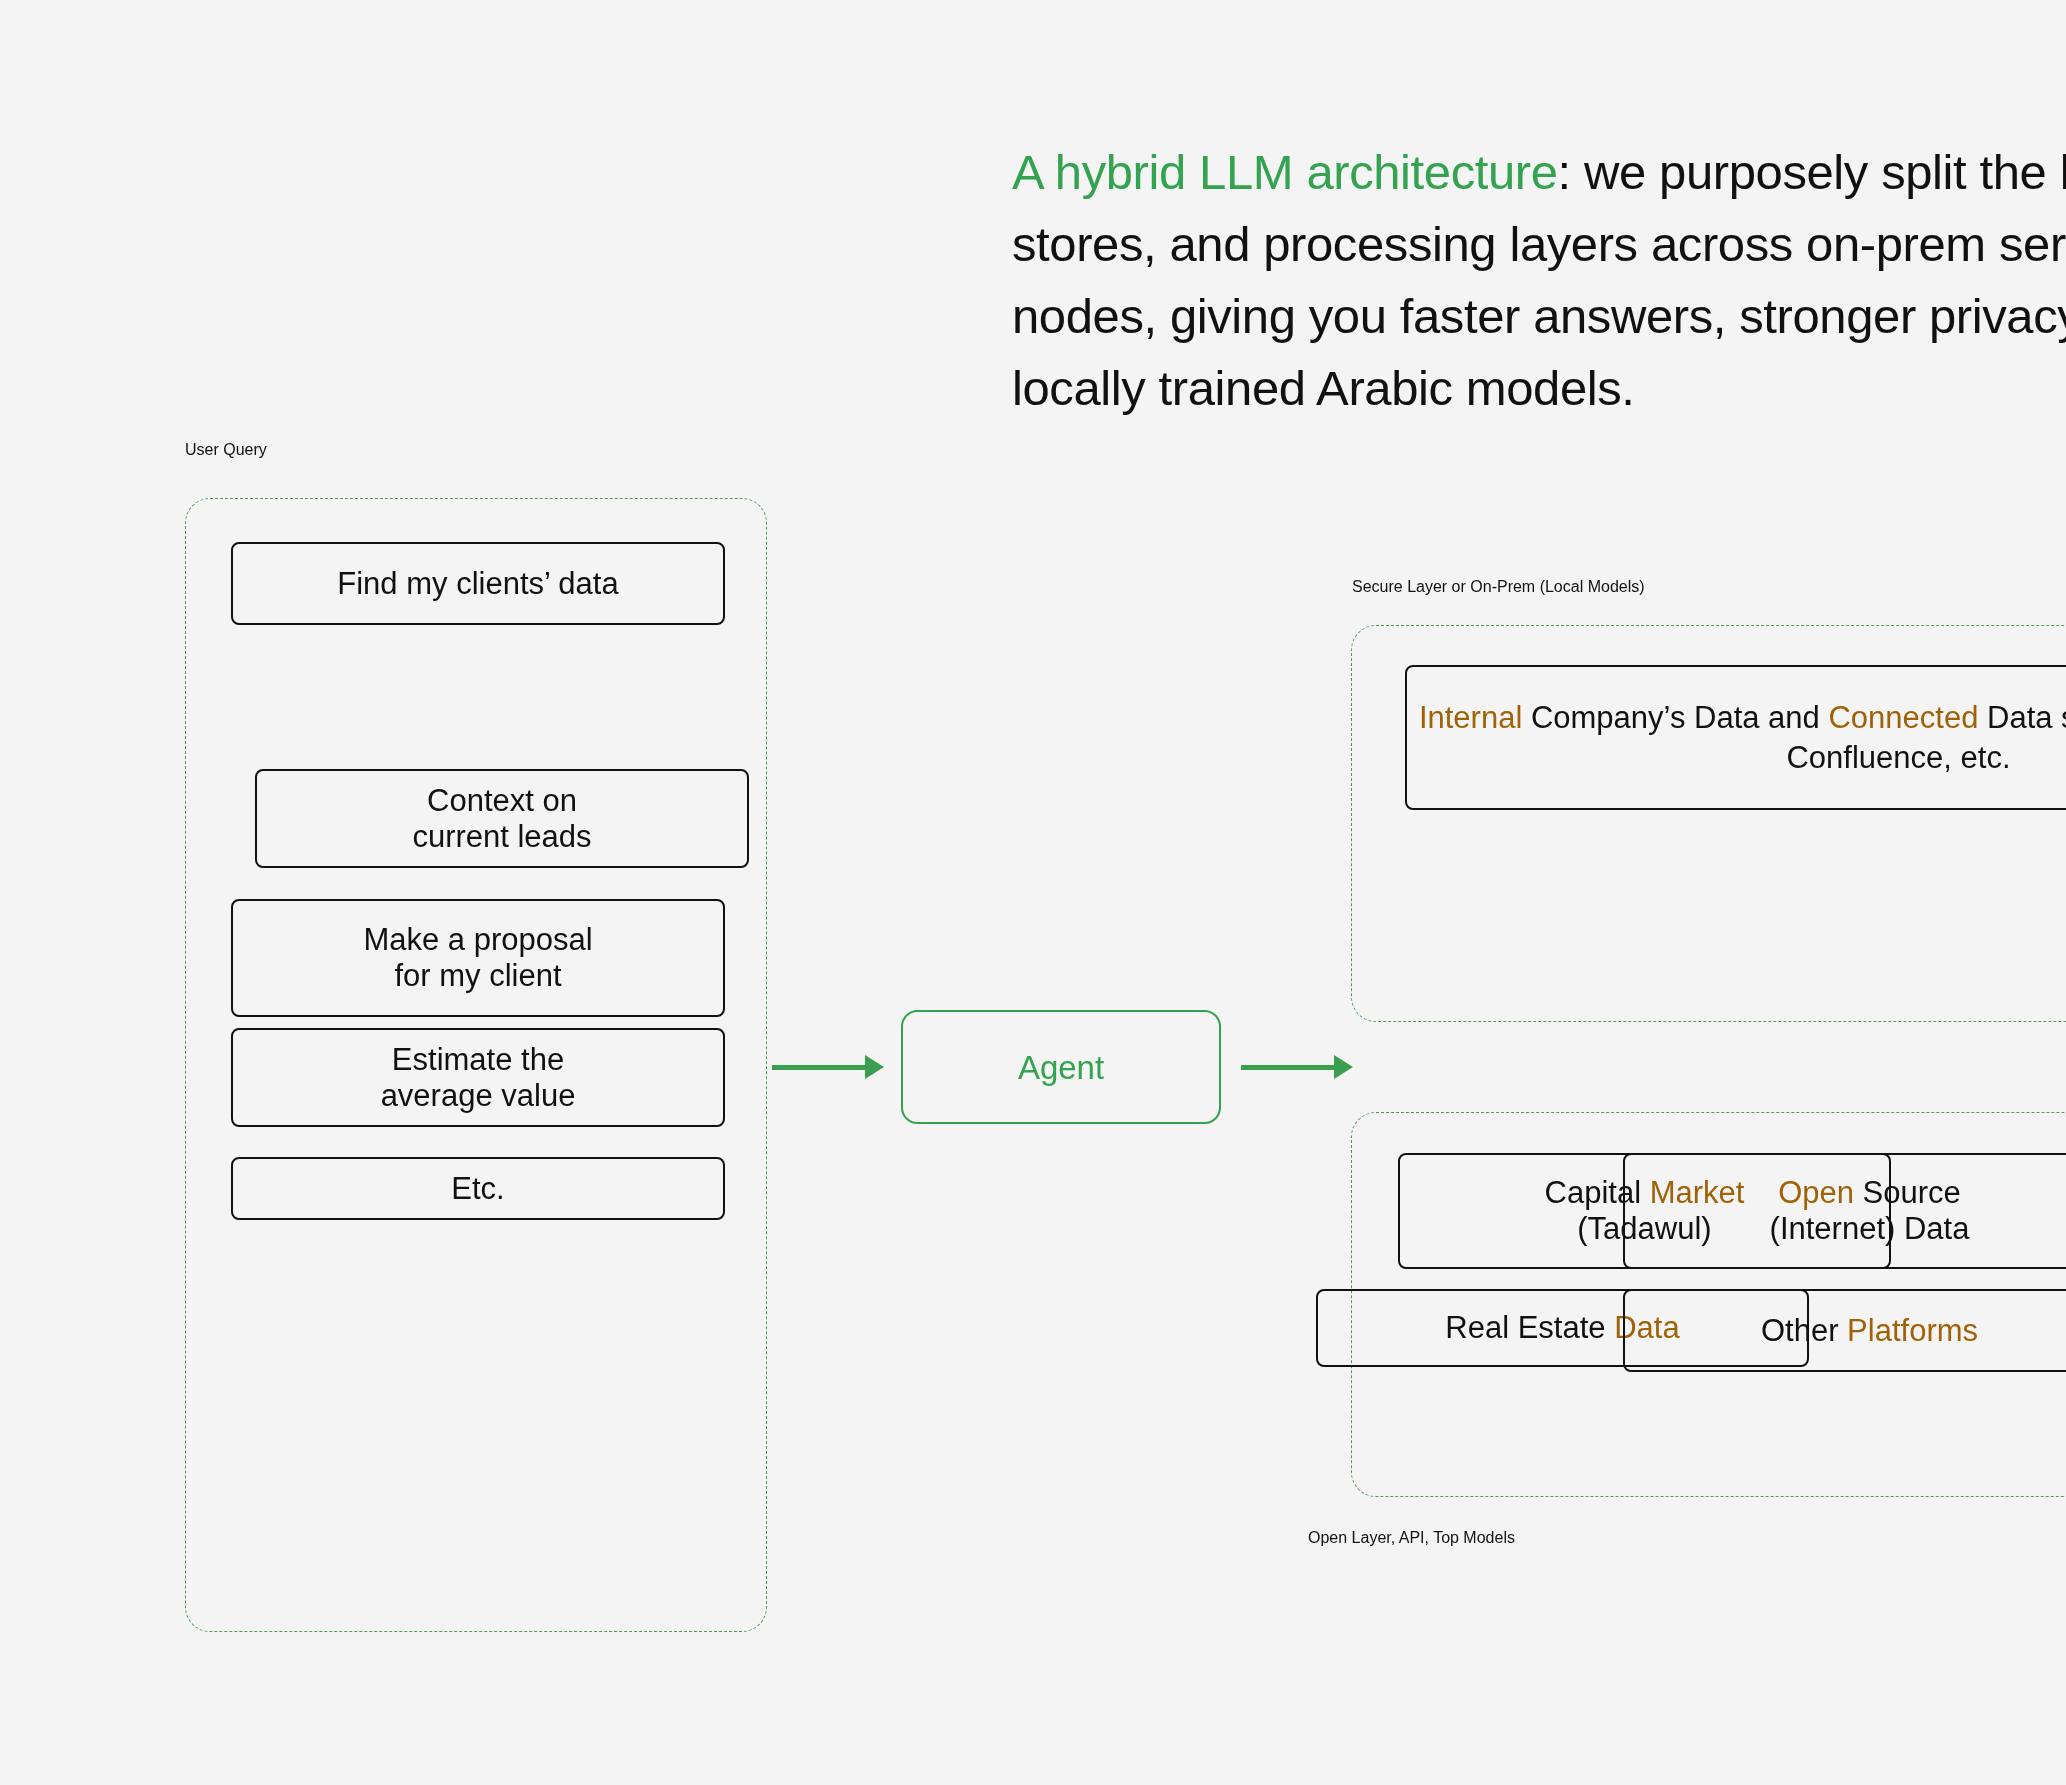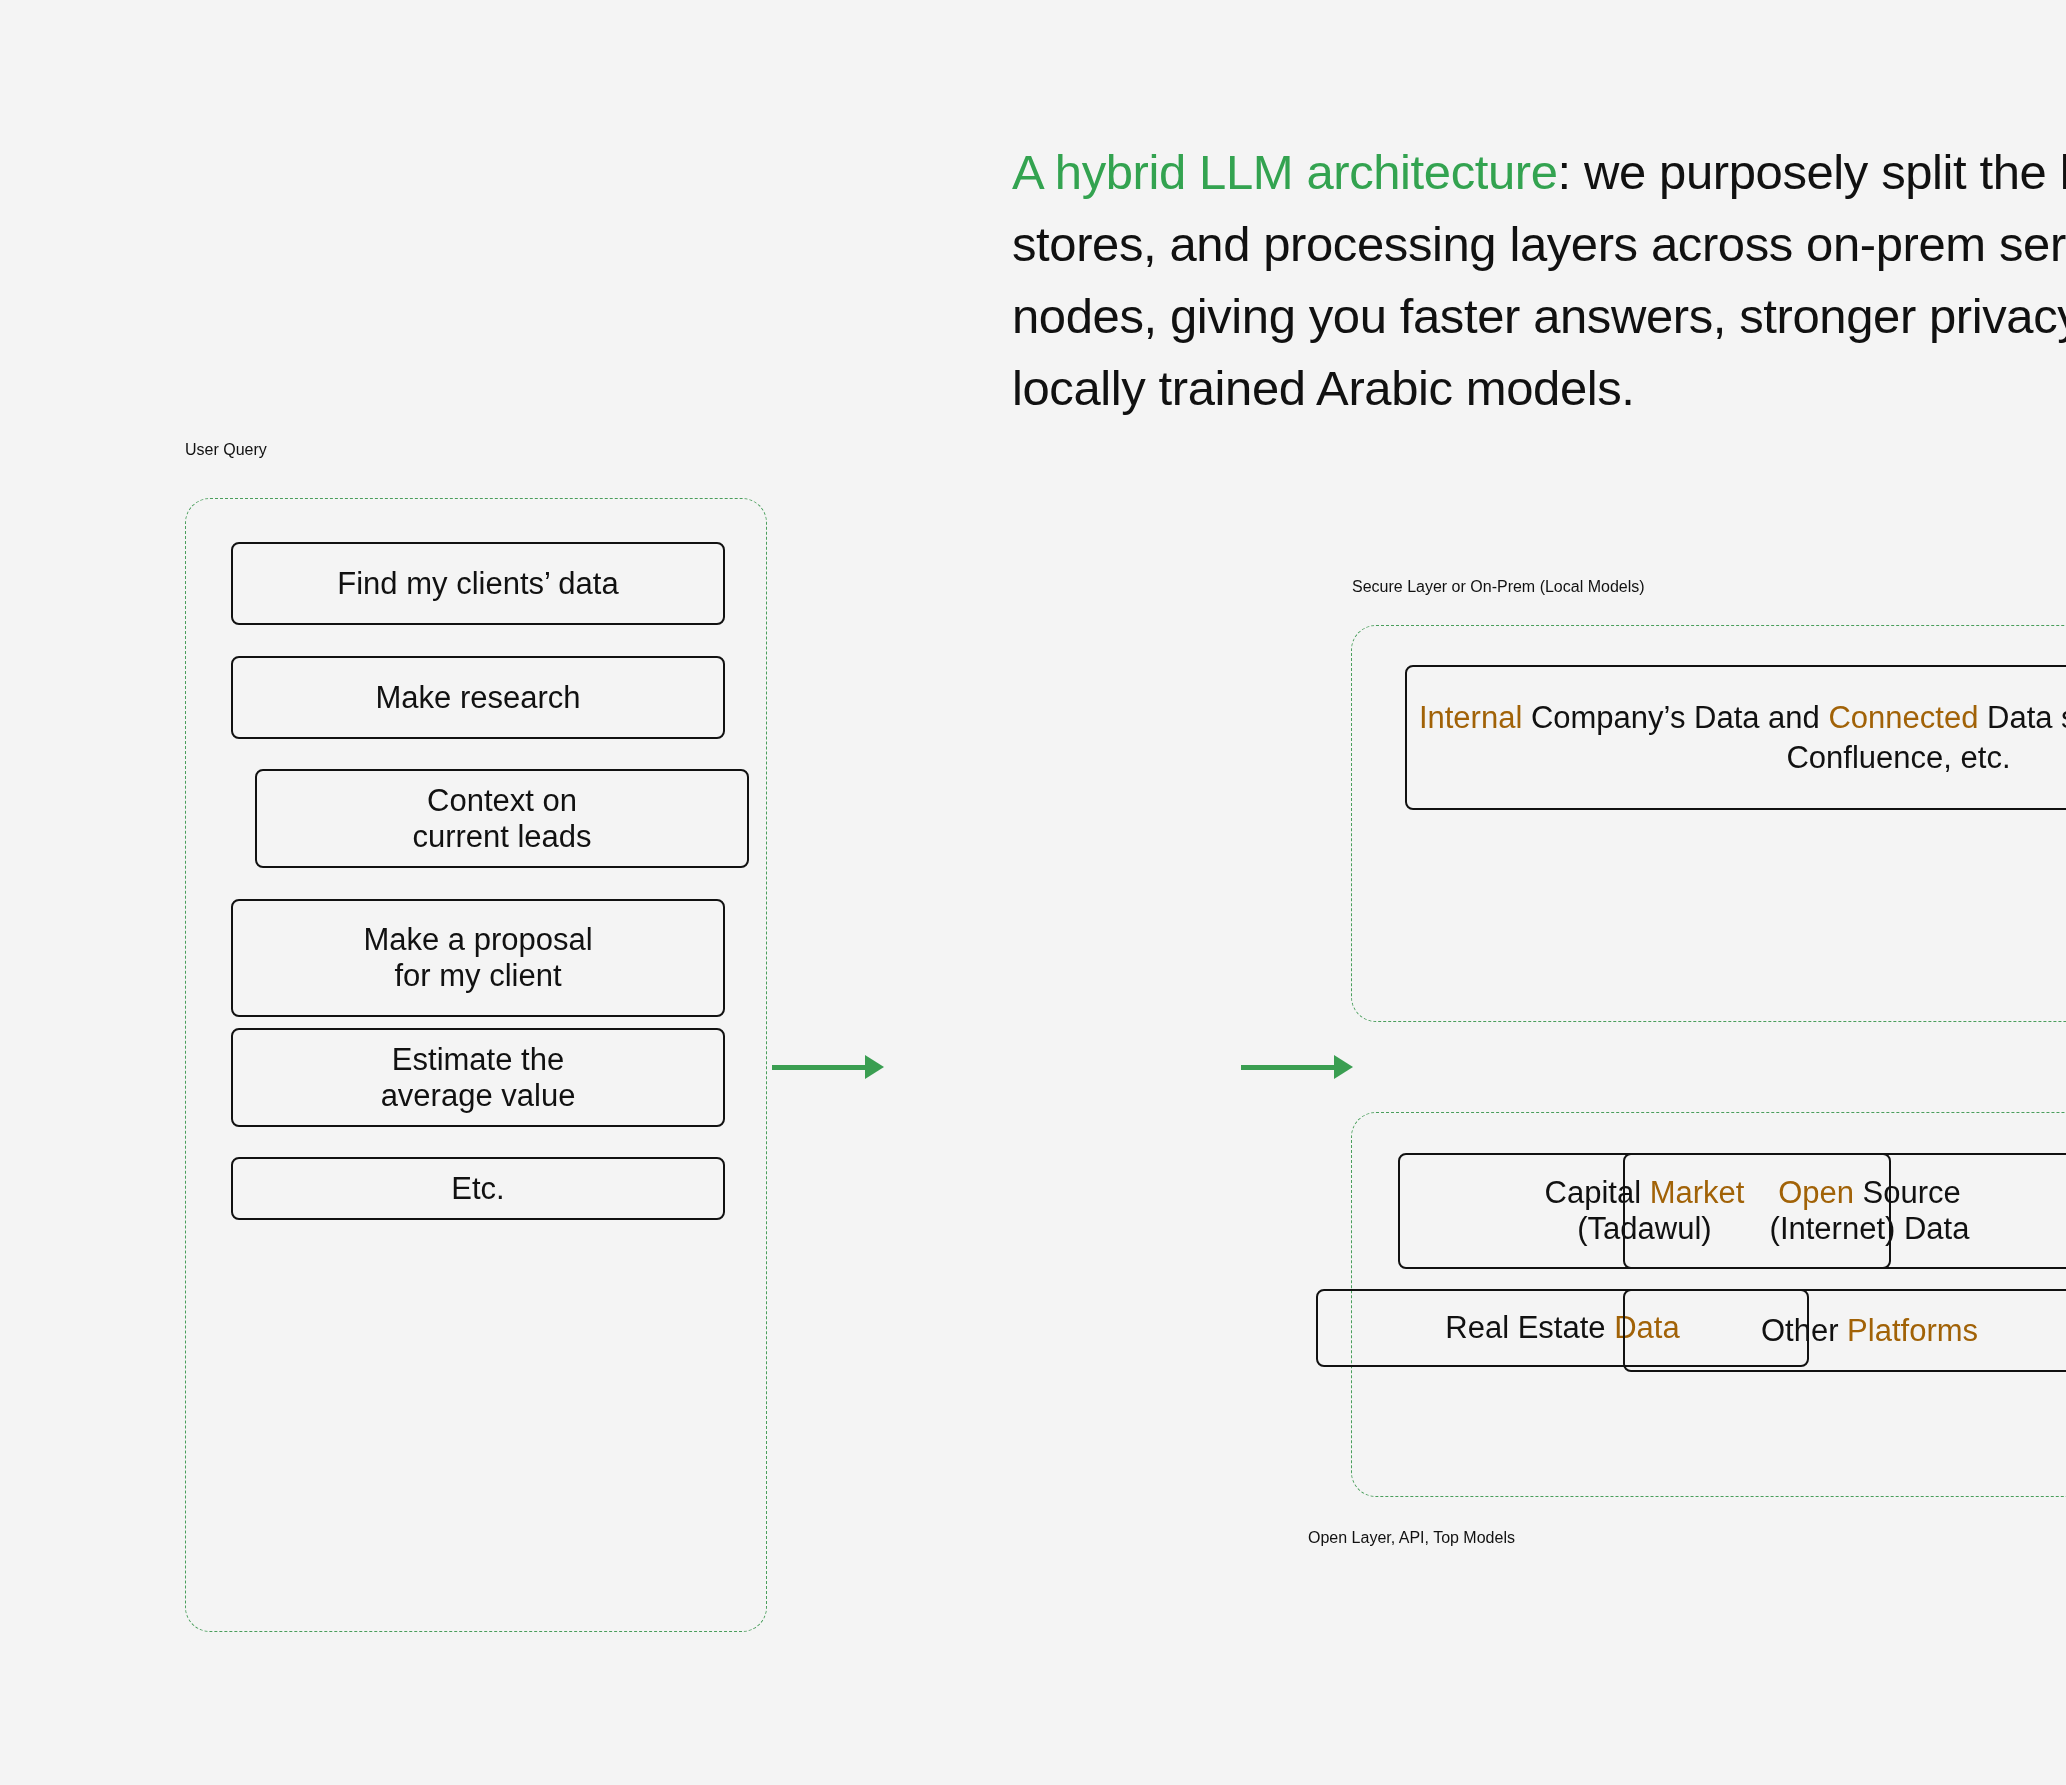--- a/index.html
+++ b/index.html
@@ -134,41 +134,41 @@
   </div>
 
   <div class="caption" id="cap-user-query">User Query</div>
   <div class="caption" id="cap-secure">Secure Layer or On-Prem (Local Models)</div>
   <div class="caption" id="cap-open">Open Layer, API, Top Models</div>
 
   <div class="dashed-group" id="group-user-query"></div>
   <div class="card q-card" id="q0">
       <span>Find my clients’ data</span>
     </div>
-  <div class="card q-card" id="q1">
-      <span>Make research</span>
-    </div>
   <div class="card q-card" id="q2">
       <span>Context on<br>current leads</span>
     </div>
   <div class="card q-card" id="q3">
       <span>Make a proposal<br>for my client</span>
     </div>
   <div class="card q-card" id="q4">
       <span>Estimate the<br>average value</span>
     </div>
   <div class="card q-card" id="q5">
       <span>Etc.</span>
     </div>
 
   <div class="arrow" id="arrow-1">
     <div class="shaft"></div>
     <div class="head"></div>
   </div>
 
+  <div class="green-node" id="node-agent">
+    <span>Agent</span>
+  </div>
 
   <div class="arrow" id="arrow-2">
     <div class="shaft"></div>
     <div class="head"></div>
   </div>
 
   <div class="dashed-group" id="group-secure"></div>
   <div class="card" id="secure-card">
     <span><span class="accent">Internal</span><span> Company’s Data and </span><span class="accent">Connected</span><span> Data sources (Goodle Drive, Confluence, etc.</span></span>
   </div>

